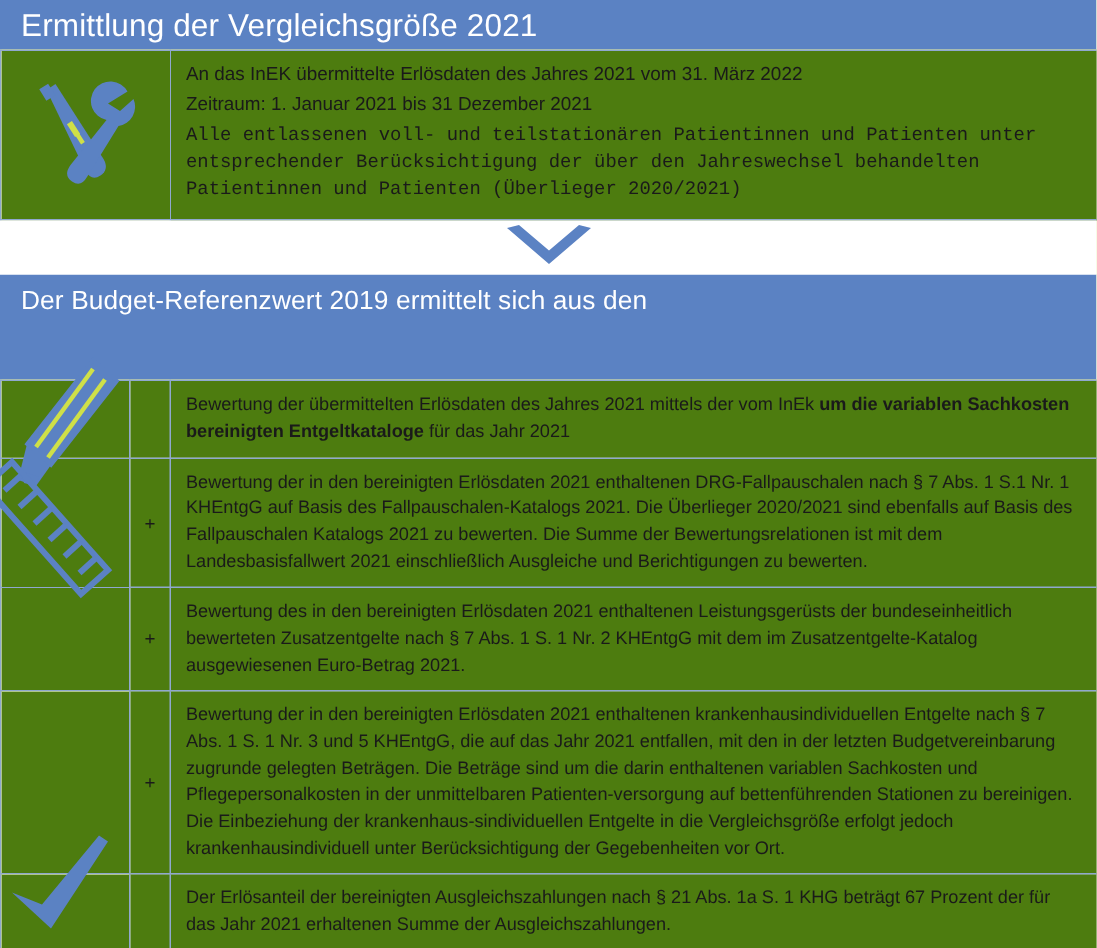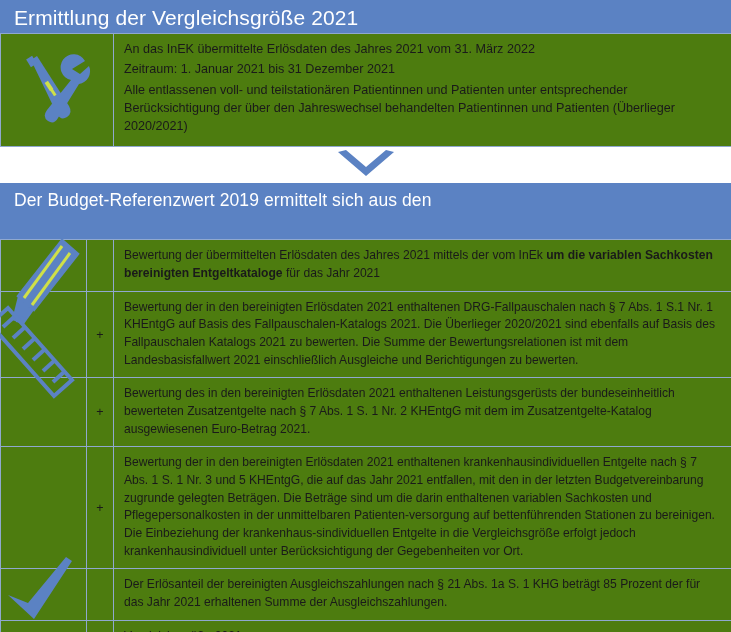--- a/index.html
+++ b/index.html
@@ -32,21 +32,21 @@
     line-height: 1.33;
     letter-spacing: .1px;
     font-weight: 400;
   }
   .section-header.top {
     height: 33px;
     padding-top: 4px;
     font-size: 21px;
   }
   .section-header.second {
-    height: 56px;
+    height: 70px;
     padding-top: 6px;
   }
   .section-header .line { display: block; white-space: nowrap; }
 
   
   .grid {
     display: table;
     table-layout: fixed;
     width: 731px;
     border-collapse: collapse;
@@ -70,21 +70,21 @@
     position: relative;
   }
   .top-block .text-col {
     padding: 7px 10px 9px 10px;
   }
   .top-block .text-col p {
     margin: 0 0 2px 0;
     font-size: 12.6px;
     line-height: 1.42;
   }
-  .top-block .text-col p.multi { margin-top: 3px; }
+  .top-block .text-col p.multi { margin-top: 3px; font-family: Liberation Mono, monospace; }
 
   
   .arrow-strip {
     height: 36px;
     background: #ffffff;
     position: relative;
   }
   .arrow-strip svg {
     position: absolute;
     left: 50%;
@@ -226,21 +226,21 @@
       <div class="cell op-col">+</div>
       <div class="cell desc-col">
         <p>Bewertung der in den bereinigten Erlösdaten 2021 enthaltenen krankenhausindividuellen Entgelte nach § 7 Abs. 1 S. 1 Nr. 3 und 5 KHEntgG, die auf das Jahr 2021 entfallen, mit den in der letzten Budgetvereinbarung zugrunde gelegten Beträgen. Die Beträge sind um die darin enthaltenen variablen Sachkosten und Pflegepersonalkosten in der unmittelbaren Patienten-versorgung auf bettenführenden Stationen zu bereinigen. Die Einbeziehung der krankenhaus-sindividuellen Entgelte in die Vergleichsgröße erfolgt jedoch krankenhausindividuell unter Berücksichtigung der Gegebenheiten vor Ort.</p>
       </div>
     </div>
 
     <div class="row">
       <div class="cell icon-col"></div>
       <div class="cell op-col"></div>
       <div class="cell desc-col">
-        <p>Der Erlösanteil der bereinigten Ausgleichszahlungen nach § 21 Abs. 1a S. 1 KHG beträgt 85 Prozent der für das Jahr 2021 erhaltenen Summe der Ausgleichszahlungen.</p>
+        <p>Der Erlösanteil der bereinigten Ausgleichszahlungen nach § 21 Abs. 1a S. 1 KHG beträgt 67 Prozent der für das Jahr 2021 erhaltenen Summe der Ausgleichszahlungen.</p>
       </div>
     </div>
 
     <div class="row">
       <div class="cell icon-col"></div>
       <div class="cell op-col">=</div>
       <div class="cell desc-col">
         <p>Vergleichsgröße 2021</p>
       </div>
     </div>

